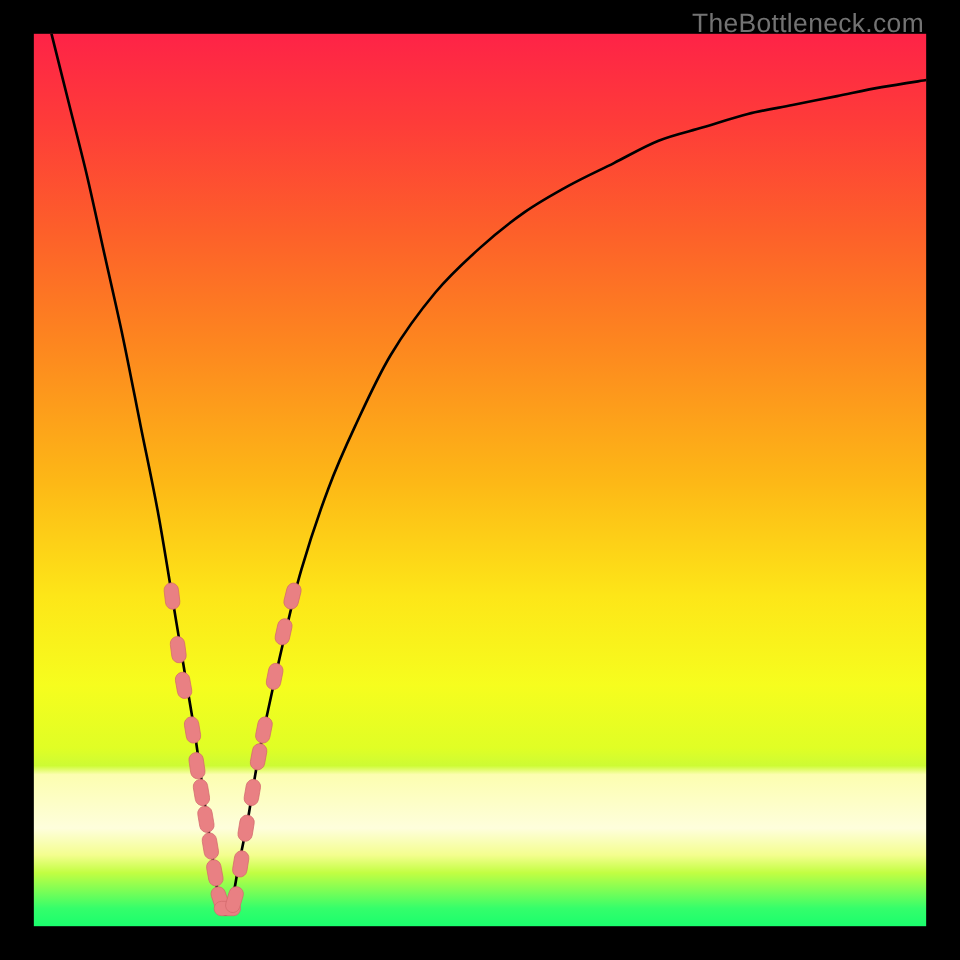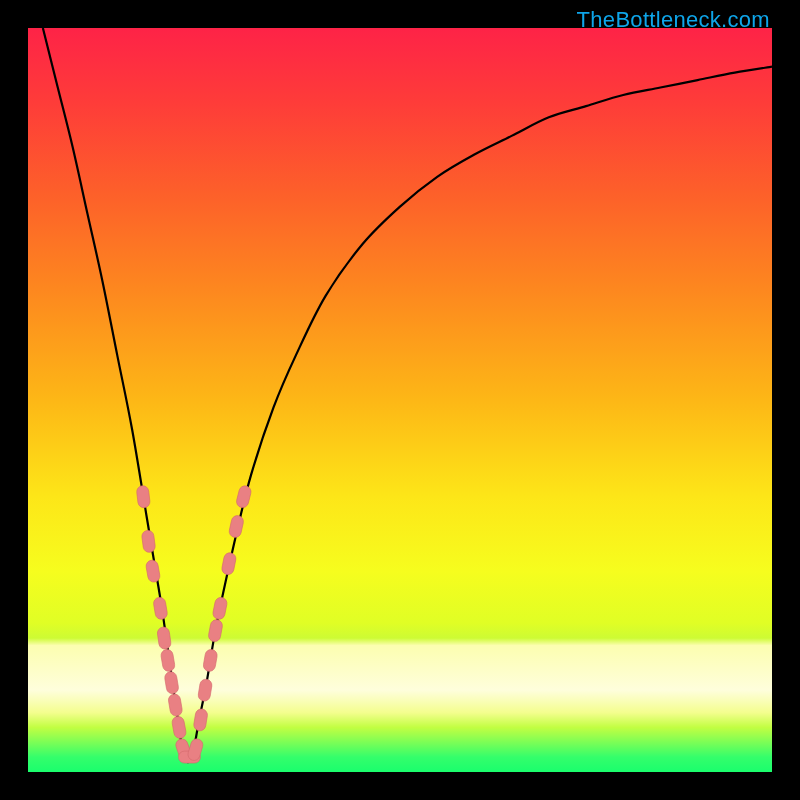--- a/index.html
+++ b/index.html
@@ -29,21 +29,21 @@
     left: 0; top: 0;
     width: 744px;
     height: 744px;
   }
   .watermark {
     position: absolute;
     right: 30px;
     top: 7px;
     font-size: 22px;
     font-weight: 500;
-    color: #0ea5e9;
+    color: #737373;
     letter-spacing: 0.3px;
     font-family: Arial, sans-serif;
   }
   .overlay-svg {
     position: absolute;
     left: 0; top: 0;
     width: 744px; height: 744px;
     pointer-events: none;
   }
 </style>

